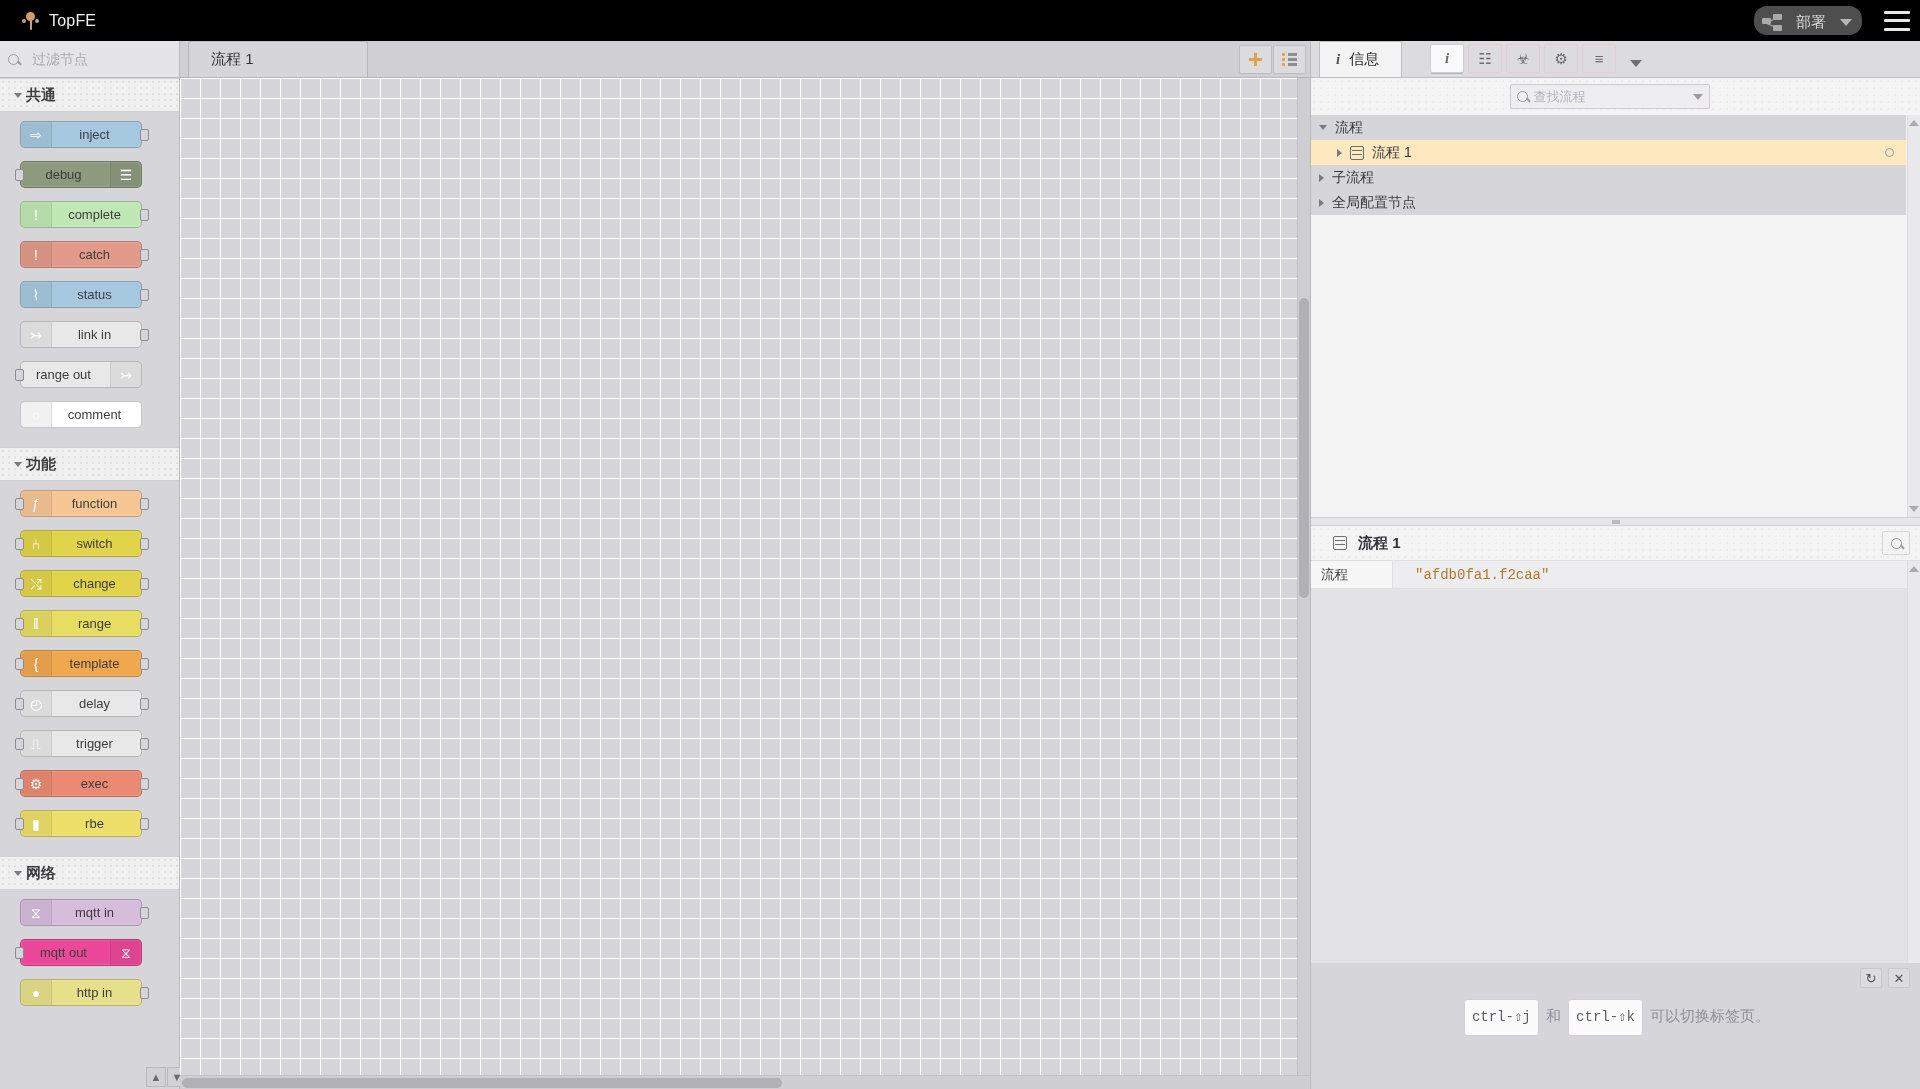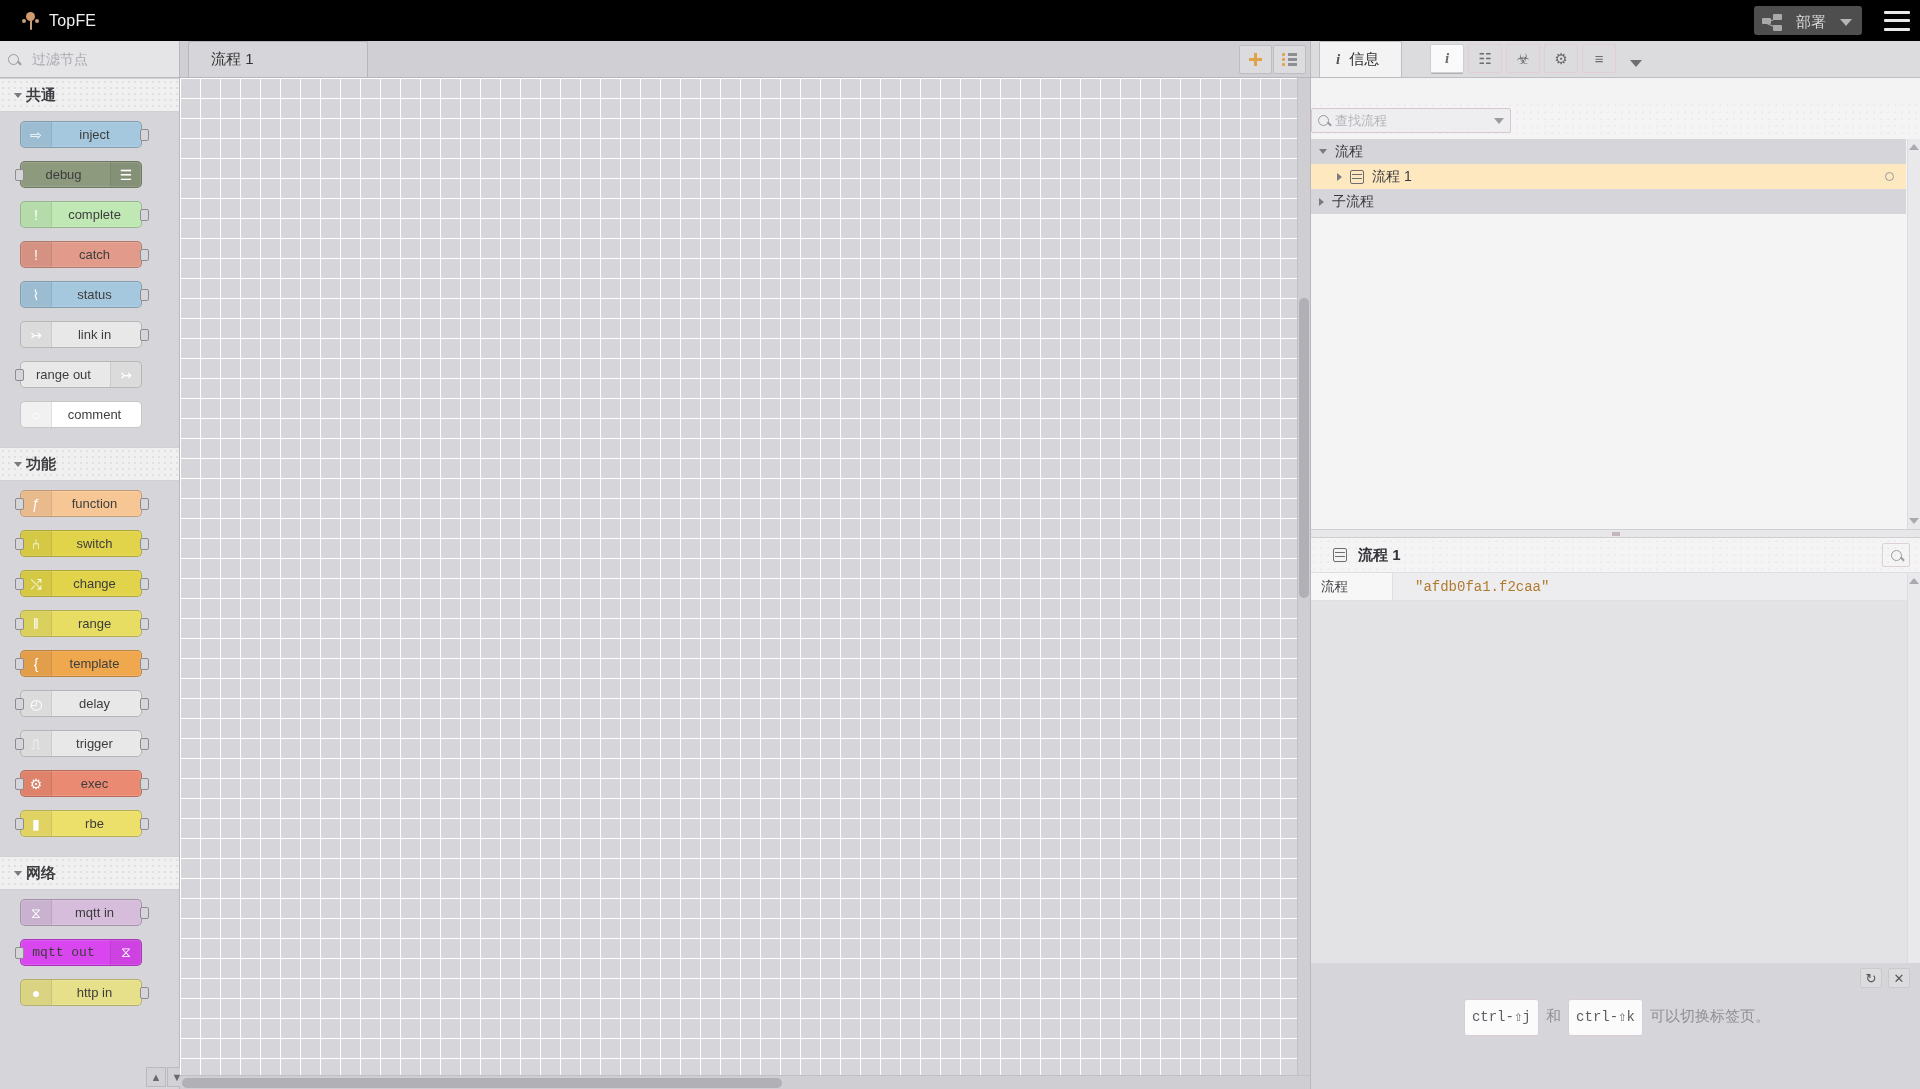--- a/index.html
+++ b/index.html
@@ -29,21 +29,21 @@
   .brand-logo .d3 { width: 4px; height: 4px; left: 13px; top: 8px; }
   .brand-logo .stem { position:absolute; left: 8px; top: 9px; width: 2px; height: 10px; background:#c7a17a; border-radius:1px;}
   .brand-name {
     color: #f1f1f1; font-size: 16px; letter-spacing: .2px;
   }
   .header-right {
     margin-left: auto; display: flex; align-items: center; gap: 0px; padding-right: 10px;
   }
   .deploy-btn {
     display: flex; align-items: center; height: 29px;
-    background: #4e4e4e; border-radius: 3px; color: #dcdcdc;
+    background: #4e4e4e; border-radius: 13px; color: #dcdcdc;
     padding: 4px 4px 0 8px; cursor: pointer; margin-right: 22px;
   }
   .deploy-btn .dep-icon { width: 28px; height: 18px; position: relative; opacity: .85;}
   .deploy-btn .dep-icon i {
     position: absolute; background: #b9b9b9; width: 9px; height: 6px; border-radius: 1px;
   }
   .deploy-btn .dep-icon .a { left: 0; top: 4px; }
   .deploy-btn .dep-icon .b { left: 11px; top: 0px; }
   .deploy-btn .dep-icon .c { left: 11px; top: 11px; }
   .deploy-btn .dep-icon .l1 { background:#b9b9b9; width:9px; height:1px; left:5px; top:6px; transform: rotate(-22deg); border-radius:0;}
@@ -198,23 +198,23 @@
     background: transparent; color: #6b6b70;
   }
   .sb-ibtn.active { background: #fafafa; border-color: #cfcfd2; box-shadow: 0 2px 0 -1px #b0b0b5; }
   .sb-caret {
     width: 0; height: 0; margin-left: 14px; margin-bottom: 10px;
     border-left: 6px solid transparent; border-right: 6px solid transparent; border-top: 7px solid #6e6e73;
     cursor: pointer;
   }
 
   .sb-search-row {
-    height: 37px; display: flex; align-items: center; justify-content: flex-start;
+    height: 37px; display: flex; align-items: center; justify-content: center;
     padding-right: 12px; background: #f4f4f4;
-    background-image: radial-gradient(#eaeaea 1px, transparent 1px); background-size: 7px 7px; margin-top: 24px;
+    background-image: radial-gradient(#eaeaea 1px, transparent 1px); background-size: 7px 7px;
   }
   .sb-search {
     width: 200px; height: 25px; border: 1px solid #d6c7d0; background: #eeeef0;
     display: flex; align-items: center; gap: 6px; padding: 0 6px; border-radius: 2px;
   }
   .sb-search input { border: 0; outline: 0; background: transparent; font-size: 13px; width: 100%; font-family: inherit; color:#555;}
   .sb-search input::placeholder { color: #b4b4bb; }
   .sb-search .dn { width:0;height:0;border-left:5px solid transparent;border-right:5px solid transparent;border-top:6px solid #9b9ba1; flex:none;}
 
   .tree { flex: 1; overflow: hidden; position: relative; background: #f4f4f4;}
@@ -529,21 +529,21 @@
             <div class="node-row">
               <div class="pnode" style="background: rgb(213, 189, 219);">
                 <span class="ibox">
                   <span class="ico">⧖</span>
                 </span>
                 <span class="plabel">mqtt in</span>
                 <span class="port out"></span>
               </div>
             </div>
             <div class="node-row">
-              <div class="pnode" style="background: #d946ef; font-family: Liberation Mono, monospace;">
+              <div class="pnode" style="background: #ec4899;">
                 <span class="plabel">mqtt out</span>
                 <span class="ibox right">
                   <span class="ico">⧖</span>
                 </span>
                 <span class="port in"></span>
               </div>
             </div>
             <div class="node-row">
               <div class="pnode" style="background: rgb(231, 224, 138);">
                 <span class="ibox">
@@ -633,20 +633,24 @@
           <div class="tree-row sel">
             <span class="tw-chev"></span>
             <span class="flow-ico"></span>
             <span>流程 1</span>
             <span class="ring"></span>
           </div>
           <div class="tree-row group">
             <span class="tw-chev"></span>
             <span>子流程</span>
           </div>
+          <div class="tree-row group">
+            <span class="tw-chev"></span>
+            <span>全局配置节点</span>
+          </div>
         </div>
       <div class="tree-scroll">
         <div class="tri-up"></div>
         <div class="tri-dn"></div>
       </div>
     </div>
 
     <div class="sb-splitter"></div>
 
     <div class="detail-head">

